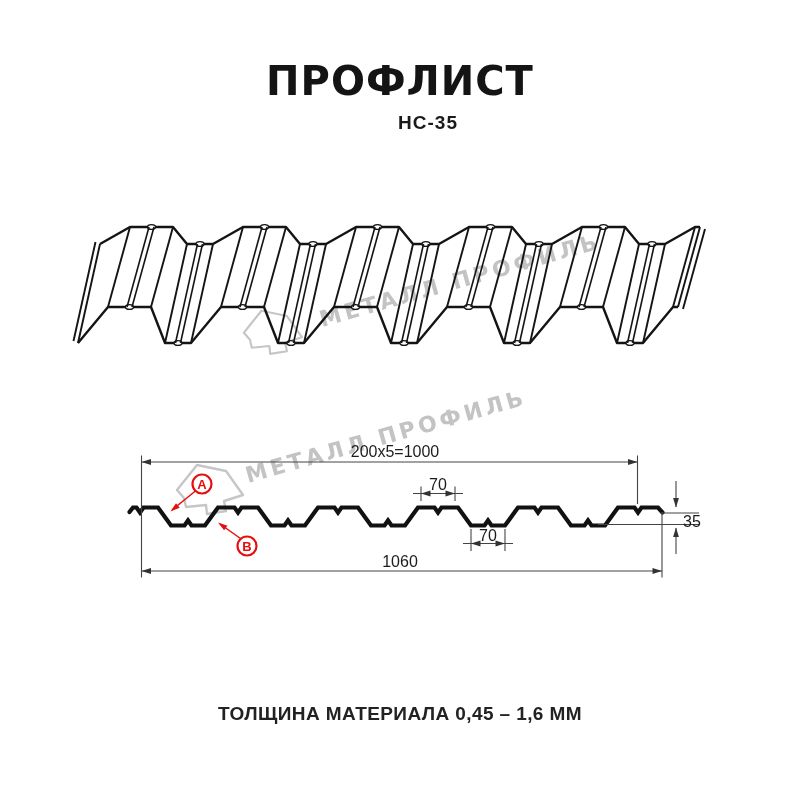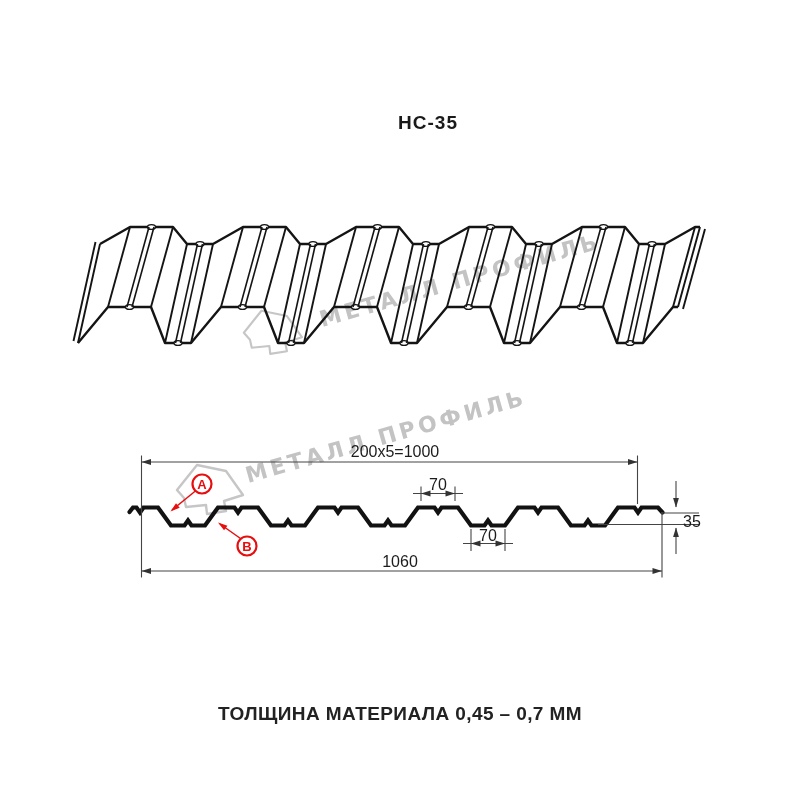--- a/index.html
+++ b/index.html
@@ -17,20 +17,21 @@
            font-weight:bold;letter-spacing:3.5px;fill:#c3c3c3;}
   .wm-logo{fill:none;stroke:#c6c6c6;stroke-width:2.4px;stroke-linejoin:round;}
   .dimtxt{font-size:16px;fill:#1c1c1c;}
   .mkletter{font-size:13px;font-weight:bold;fill:#e60e0e;}
 </style>
 </head>
 <body>
 
 <div class="page">
 
+  <div class="title">ПРОФЛИСТ</div>
   <div class="subtitle">НС-35</div>
 
   <svg width="800" height="800" viewBox="0 0 800 800">
 
     <g>
       <path class="wm-logo" transform="translate(272,331) scale(0.88)" d="M -32 2 L -12 -23 L 17 -17 L 34 7 L 15 13 L 17 23 L -2 26 L -3 17 L -23 19 L -25 10 Z"></path>
       <text class="wm-text" x="322" y="327" transform="rotate(-15.8 322 327)">МЕТАЛЛ ПРОФИЛЬ</text>
     </g>
     <g>
       <path class="wm-logo" transform="translate(209,488)" d="M -32 2 L -12 -23 L 17 -17 L 34 7 L 15 13 L 17 23 L -2 26 L -3 17 L -23 19 L -25 10 Z"></path>
@@ -149,14 +150,14 @@
       <text class="mkletter" x="202" y="488.5" text-anchor="middle">A</text>
       <circle cx="247" cy="546" r="9.5" fill="#ffffff" stroke="#e60e0e" stroke-width="2.2"></circle>
       <text class="mkletter" x="247" y="550.5" text-anchor="middle">B</text>
     <line x1="196" y1="490.5" x2="172" y2="510" stroke="#e60e0e" stroke-width="1.5"></line>
         <path d="M 0 0 L -9.5 2.9 L -9.5 -2.9 Z" fill="#e60e0e" transform="translate(170.5,511.5) rotate(140.5)"></path>
         <line x1="240.5" y1="538.5" x2="220" y2="524" stroke="#e60e0e" stroke-width="1.5"></line>
         <path d="M 0 0 L -9.5 2.9 L -9.5 -2.9 Z" fill="#e60e0e" transform="translate(218,522.5) rotate(215.4)"></path>
       </g>
   </svg>
 
-  <div class="footnote">ТОЛЩИНА МАТЕРИАЛА 0,45 – 0,7 ММ</div>
+  <div class="footnote">ТОЛЩИНА МАТЕРИАЛА 0,45 – 1,6 ММ</div>
 </div>
 
 </body></html>

